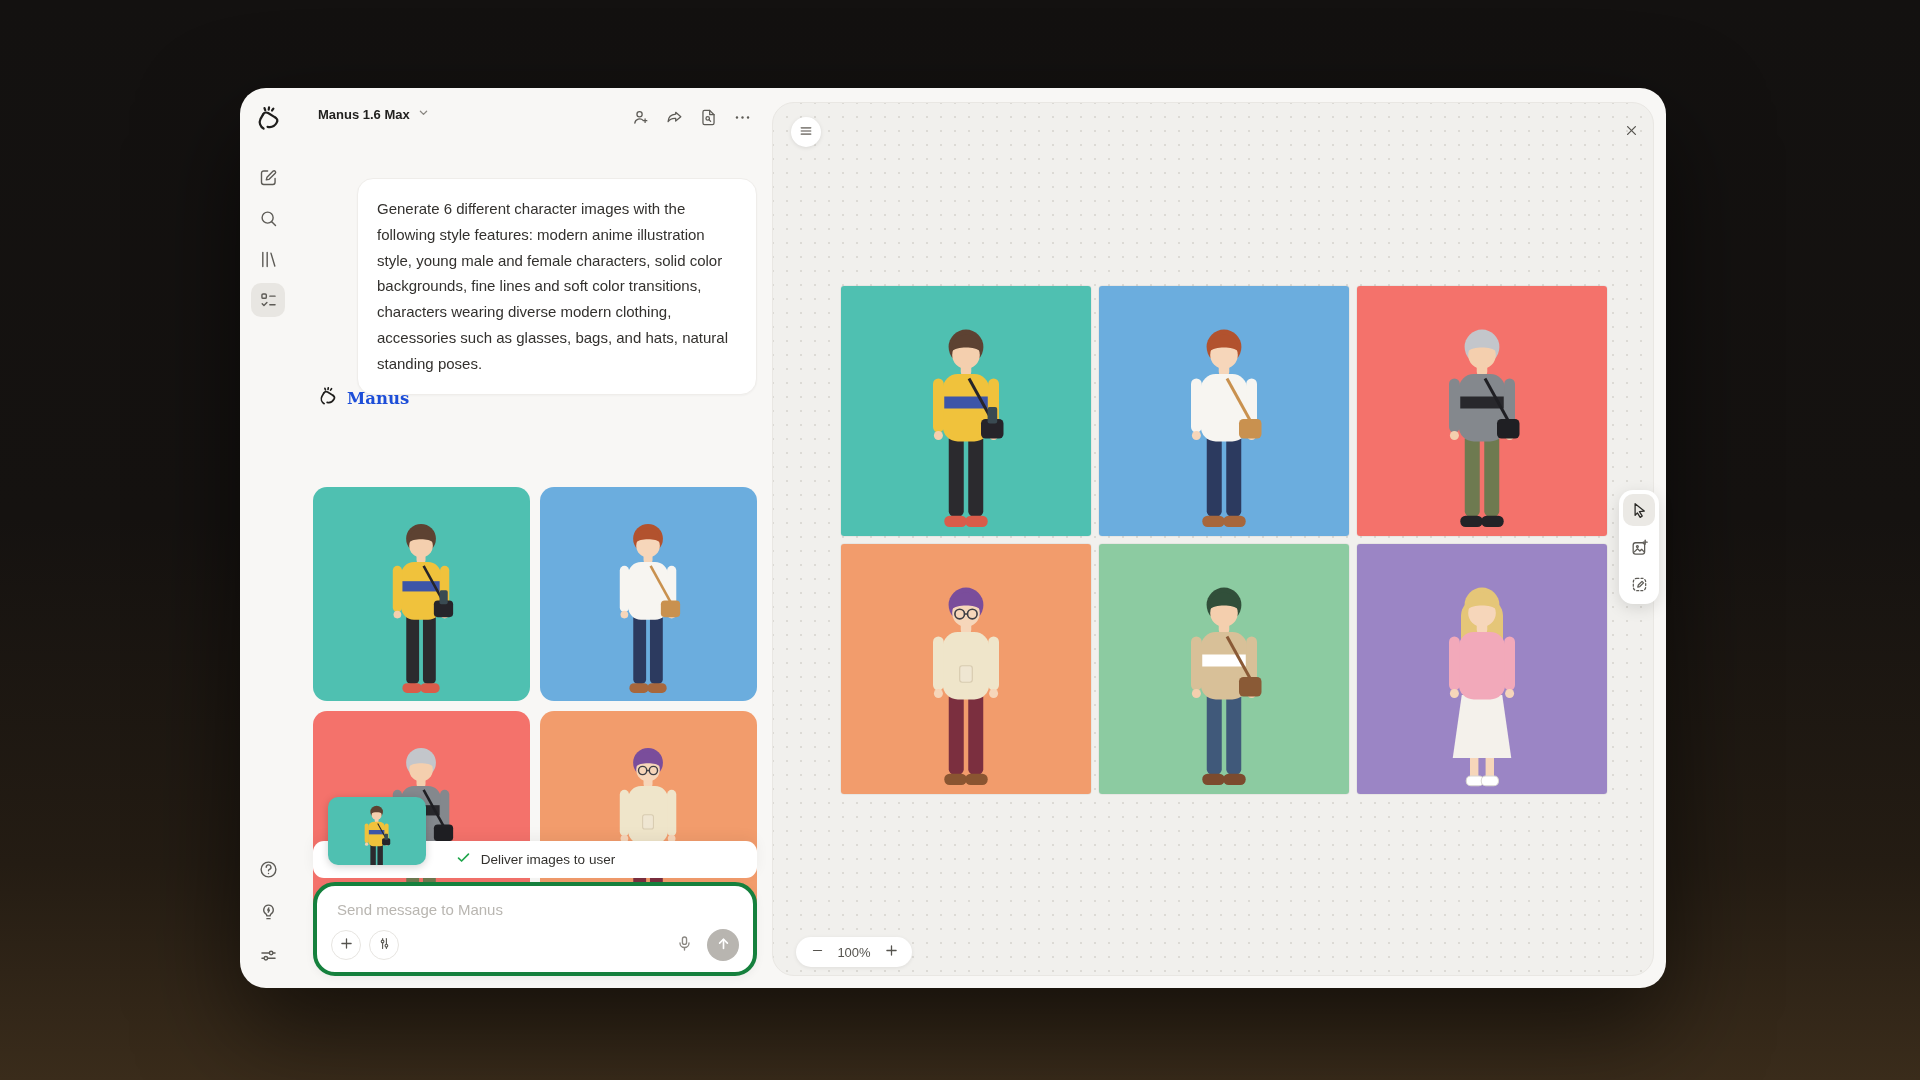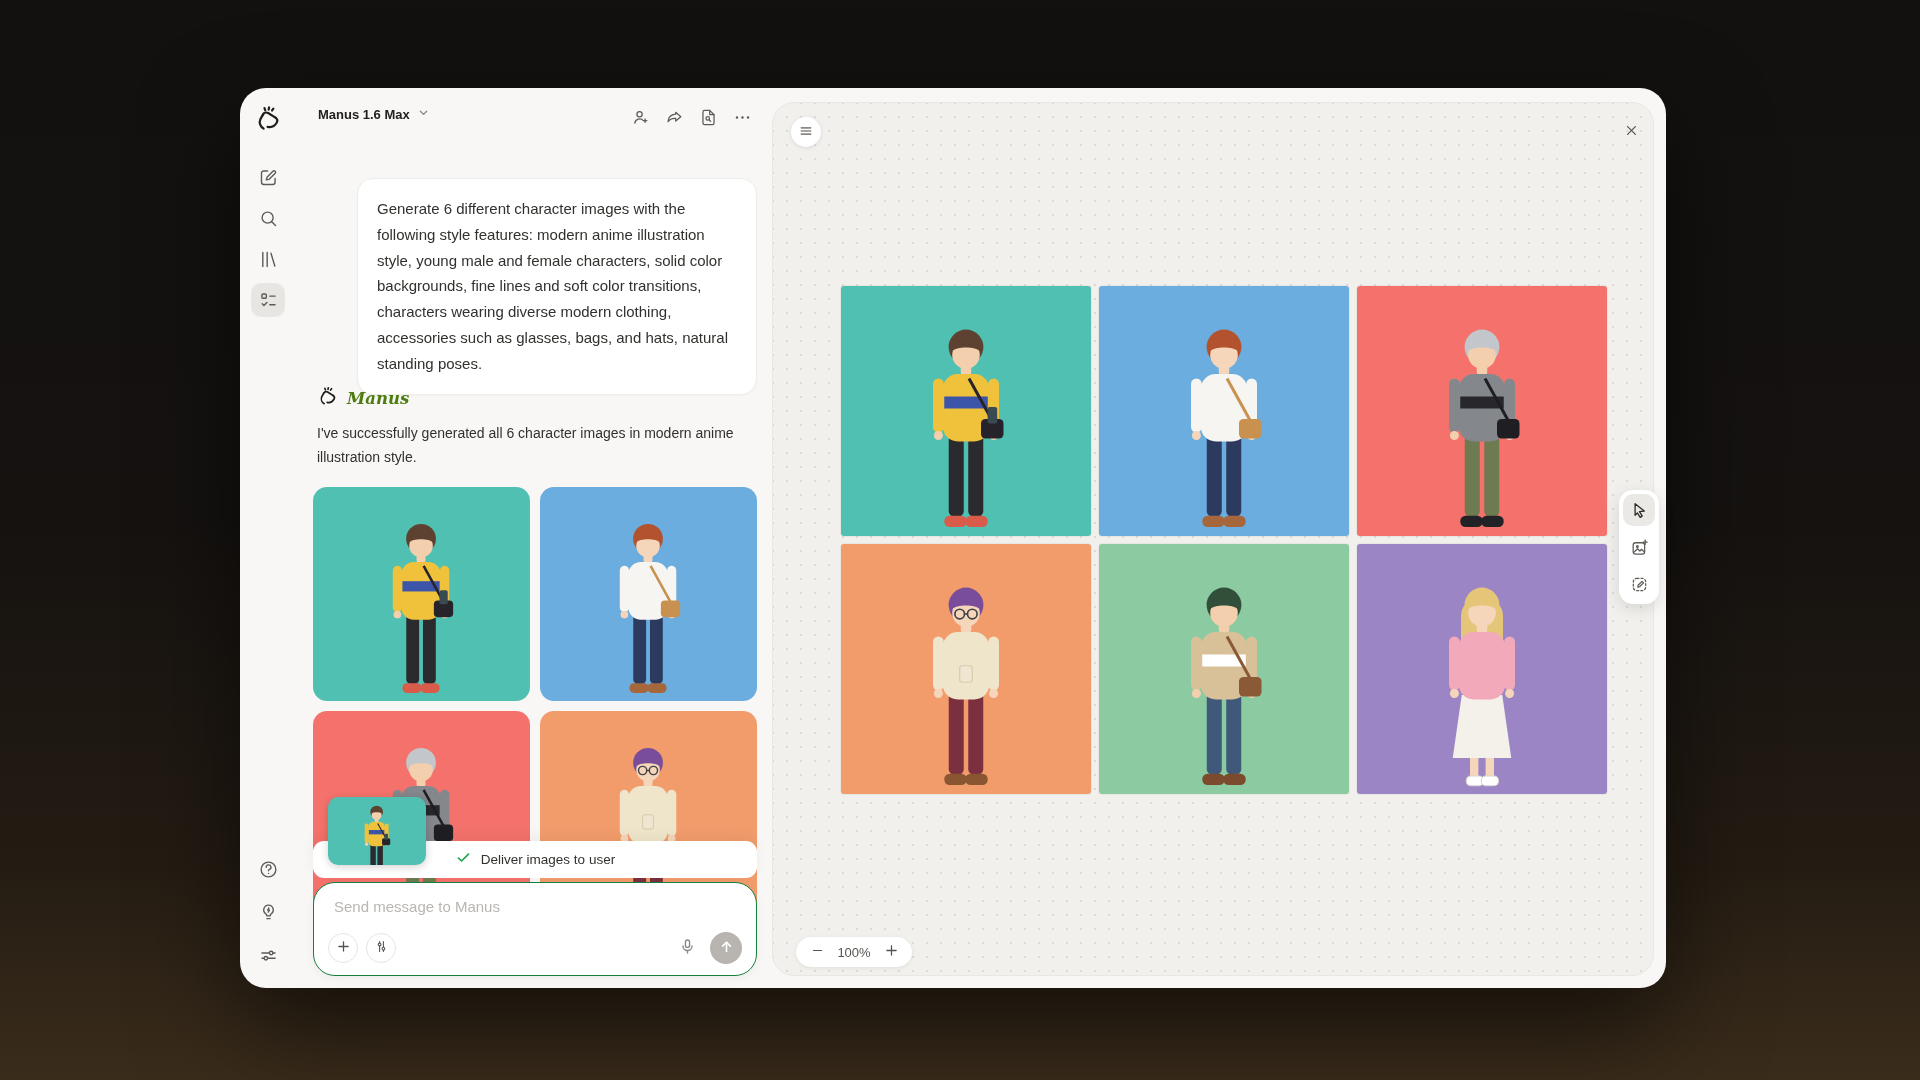--- a/index.html
+++ b/index.html
@@ -24,34 +24,34 @@
   
   .chat-title{position:absolute;left:78px;top:17px;display:flex;align-items:center;gap:6px;cursor:pointer;}
   .chat-title .t{font-size:13px;font-weight:700;color:#22211f;}
   .chat-actions{position:absolute;left:388px;top:17px;display:flex;gap:10px;}
   .hd-btn{width:24px;height:24px;border:none;background:transparent;padding:0;cursor:pointer;display:flex;align-items:center;justify-content:center;border-radius:6px;}
 
   .user-card{position:absolute;left:117px;top:90px;width:400px;background:#ffffff;border:1px solid #efedea;border-radius:16px;padding:17px 19px;box-shadow:0 1px 2px rgba(0,0,0,.03);}
   .user-card p{margin:0;font-size:15px;line-height:1.72;color:#33312e;}
 
   .assistant-head{position:absolute;left:77px;top:298px;display:flex;align-items:center;gap:9px;}
-  .assistant-head .aname{font-family:"DejaVu Serif","Liberation Serif",serif;font-weight:700;font-size:16.5px;color:#4d7c0f;font-style:italic;}
+  .assistant-head .aname{font-family:"DejaVu Serif","Liberation Serif",serif;font-weight:700;font-size:16.5px;color:#1d4ed8;}
   .reply{position:absolute;left:77px;top:334px;width:460px;margin:0;font-size:14px;line-height:1.68;color:#33312e;}
 
   .chat-grid{position:absolute;left:73px;top:399px;width:444px;display:grid;grid-template-columns:217px 217px;grid-auto-rows:214px;gap:10px;}
   .chat-cell{border-radius:14px;overflow:hidden;display:flex;align-items:flex-end;justify-content:center;cursor:pointer;}
   .chat-cell svg{height:90%;}
 
   .thumb{position:absolute;left:88px;top:709px;width:98px;height:68px;border-radius:10px;overflow:hidden;z-index:6;box-shadow:0 2px 8px rgba(0,0,0,.18);display:flex;align-items:center;justify-content:center;cursor:pointer;}
   .thumb svg{height:120%;margin-top:18px;}
 
   .deliver{position:absolute;left:73px;top:753px;width:444px;height:37px;background:#ffffff;border-radius:11px;z-index:5;display:flex;align-items:center;justify-content:center;gap:9px;box-shadow:0 -4px 14px rgba(0,0,0,.05);cursor:pointer;}
   .deliver .lbl{font-size:13.5px;color:#33312e;}
 
-  .input-box{position:absolute;left:73px;top:794px;width:444px;height:94px;background:#ffffff;border:1px solid #15803d;border-radius:22px;z-index:5;box-shadow:0 2px 10px rgba(0,0,0,.05);}
+  .input-box{position:absolute;left:73px;top:794px;width:444px;height:94px;background:#ffffff;border:4px solid #15803d;border-radius:22px;z-index:5;box-shadow:0 2px 10px rgba(0,0,0,.05);}
   .input-ph{position:absolute;left:20px;top:15px;font-size:15px;color:#b9b6b1;cursor:text;}
   .input-row{position:absolute;left:14px;right:14px;bottom:11px;display:flex;align-items:center;}
   .pill-btn{width:30px;height:30px;border-radius:50%;border:1px solid #e7e5e1;background:#fff;display:flex;align-items:center;justify-content:center;cursor:pointer;padding:0;margin-right:8px;}
   .mic-btn{margin-left:auto;width:26px;height:26px;border:none;background:transparent;display:flex;align-items:center;justify-content:center;cursor:pointer;padding:0;margin-right:10px;}
   .send-btn{width:32px;height:32px;border-radius:50%;border:none;background:#b8b5b0;display:flex;align-items:center;justify-content:center;cursor:pointer;padding:0;}
 
   
   .canvas{position:absolute;left:532px;top:14px;width:882px;height:874px;border-radius:22px;
     background-color:#f1f0ed;border:1px solid #e9e7e3;
     background-image:radial-gradient(circle,#dcdad5 1.2px,transparent 1.5px);
@@ -215,21 +215,20 @@
             <path d="M8.2 20.2c-2.9-1.7-4.1-5.2-2.7-8.1L7.8 8"></path>
             <path d="M7.8 8c.9-1.5 2.8-2 4.3-1.1l6.3 3.9"></path>
             <path d="M18.4 10.8c1.5 1 1.9 2.9 1 4.4-1.6 2.8-4.8 4.2-7.8 3.5"></path>
             <path d="M9.6 4.4 9 2.6"></path>
             <path d="M12.6 3.9l.3-1.9"></path>
             <path d="M15.5 4.7l1.1-1.6"></path>
           </svg>
         </span></span>
     <span class="aname">Manus</span>
   </div>
-  <p class="reply">I've successfully generated all 6 character images in modern anime illustration style.</p>
 
   <div class="chat-grid" id="chat-grid">
       <div class="chat-cell" style="background: rgb(79, 192, 177);">
         <svg viewBox="0 0 120 150" xmlns="http://www.w3.org/2000/svg">
           <rect x="56.5" y="33" width="7" height="10" rx="2.5" fill="#f4cfae"></rect>
           <rect x="48.5" y="82" width="10" height="55" rx="3.5" fill="#2b2a2e"></rect>
           <rect x="61.5" y="82" width="10" height="55" rx="3.5" fill="#2b2a2e"></rect>
         <rect x="45.5" y="136.5" width="15" height="7.5" rx="3.6" fill="#d95c4a"></rect>
           <rect x="59.5" y="136.5" width="15" height="7.5" rx="3.6" fill="#d95c4a"></rect>
           <rect x="44.5" y="42" width="31" height="45" rx="10" fill="#f0c23c"></rect>

